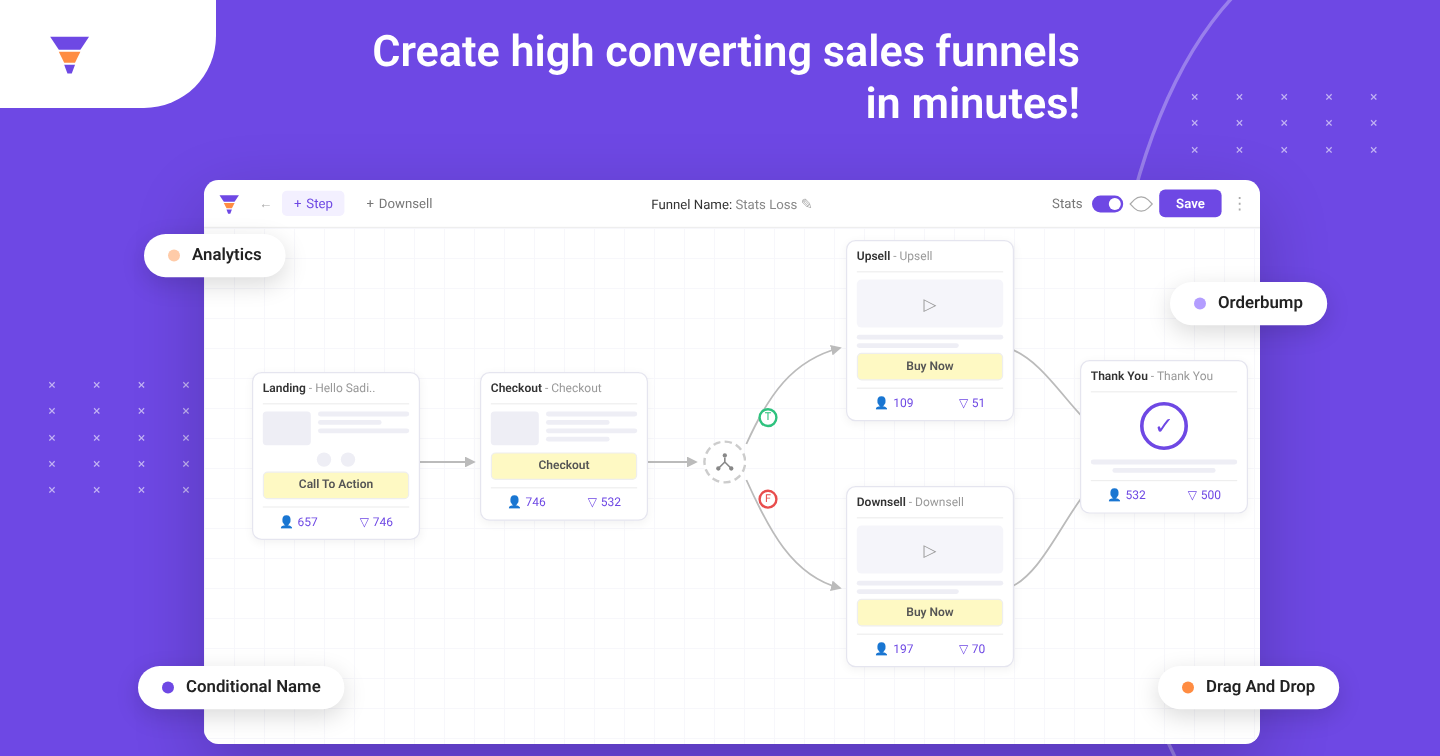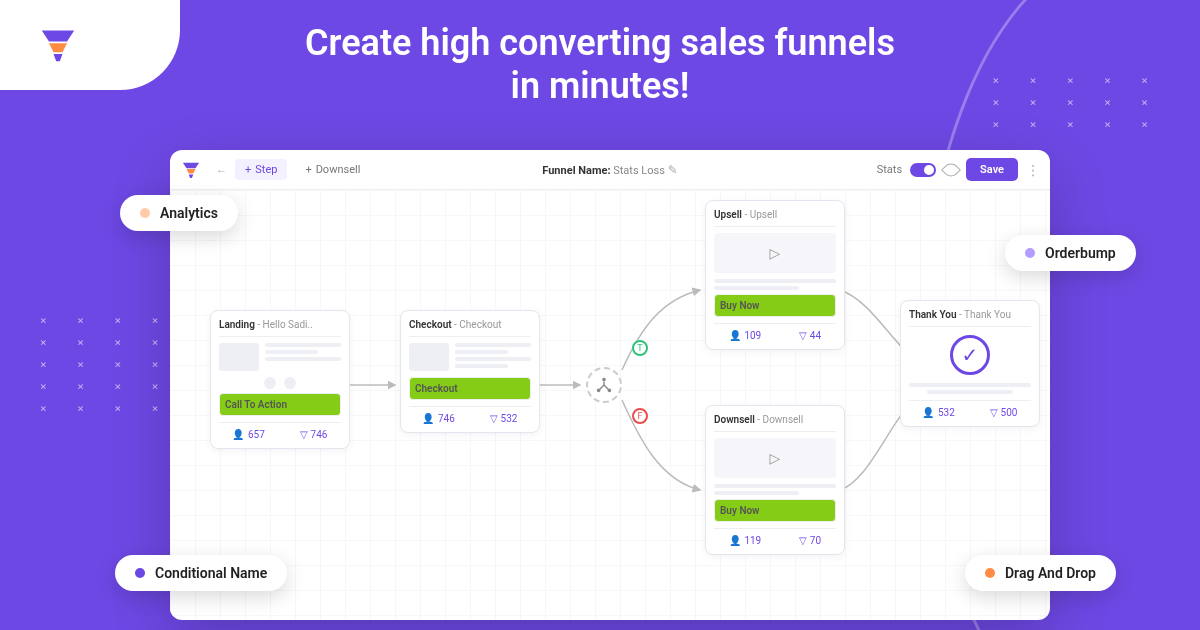--- a/index.html
+++ b/index.html
@@ -1,46 +1,46 @@
 <!DOCTYPE html>
 <html><head>
 <meta charset="utf-8">
 <style>
 *{box-sizing:border-box;margin:0;padding:0;font-family:-apple-system,BlinkMacSystemFont,"Segoe UI",Roboto,sans-serif}
 body{width:1200px;height:630px;background:#6e48e4;position:relative;overflow:hidden}
 .logo-corner{position:absolute;left:0;top:0;width:180px;height:90px;background:#fff;border-radius:0 0 60px 0;display:flex;align-items:center;padding-left:40px;z-index:10}
 .funnel{width:36px;height:36px}
-.headline{position:absolute;left:300px;top:22px;width:600px;text-align:center;color:#fff;font-size:36px;font-weight:600;line-height:1.2;z-index:5}
+.headline{position:absolute;left:300px;top:22px;width:600px;text-align:right;color:#fff;font-size:36px;font-weight:600;line-height:1.2;z-index:5}
 .dots-x{position:absolute;color:rgba(255,255,255,0.6);font-size:11px;line-height:2;letter-spacing:12px;font-family:monospace;z-index:2}
 .dots-tr{right:40px;top:70px}
 .dots-ml{left:40px;top:310px}
 .curve{position:absolute;right:-120px;top:-50px;width:400px;height:800px;border:3px solid rgba(255,255,255,0.3);border-radius:50%;z-index:1}
 .app{position:absolute;left:170px;top:150px;width:880px;height:470px;background:#fff;border-radius:12px;box-shadow:0 20px 60px rgba(0,0,0,0.2);z-index:5;overflow:hidden}
 .toolbar{height:40px;border-bottom:1px solid #eee;display:flex;align-items:center;padding:0 12px;font-size:11px;color:#777;gap:8px}
 .toolbar .mini-funnel{width:18px;height:18px;margin-right:8px}
 .toolbar .btn{padding:4px 10px;border-radius:4px;display:flex;align-items:center;gap:4px;cursor:pointer}
 .toolbar .btn.active{background:#f3f0ff;color:#6e48e4}
 .toolbar .spacer{flex:1}
 .toolbar .center{position:absolute;left:50%;transform:translateX(-50%);color:#888}
-.toolbar .center b{color:#333;font-weight:700}
+.toolbar .center b{color:#333;font-weight:400}
 .toolbar .save{background:#6e48e4;color:#fff;padding:5px 14px;border-radius:5px;font-weight:600}
 .toggle{width:26px;height:14px;background:#6e48e4;border-radius:7px;position:relative}
 .toggle::after{content:"";position:absolute;right:2px;top:2px;width:10px;height:10px;background:#fff;border-radius:50%}
 .canvas{position:relative;height:430px;background-image:linear-gradient(#f7f7fb 1px,transparent 1px),linear-gradient(90deg,#f7f7fb 1px,transparent 1px);background-size:25px 25px}
 .card{position:absolute;width:140px;background:#fff;border:1px solid #e5e5ef;border-radius:8px;box-shadow:0 2px 8px rgba(0,0,0,0.05);padding:8px}
 .card-title{font-size:10px;color:#999;margin-bottom:6px;border-bottom:1px solid #eee;padding-bottom:6px;white-space:nowrap;overflow:hidden}
 .card-title b{color:#333;font-weight:600}
 .skel-row{display:flex;gap:6px;margin-bottom:6px}
 .skel-box{background:#eeeef5;border-radius:3px}
 .skel-img{width:40px;height:28px}
 .skel-lines{flex:1;display:flex;flex-direction:column;gap:3px}
 .skel-line{height:4px;background:#eeeef5;border-radius:2px}
 .skel-short{width:70%}
 .play{width:100%;height:40px;background:#f5f5fa;border-radius:4px;display:flex;align-items:center;justify-content:center;color:#999;font-size:14px;margin-bottom:6px}
-.cta{background:#84cc16;border:1px solid #eee;border-radius:4px;padding:5px;font-size:10px;color:#555;font-weight:600;margin-top:4px}
+.cta{background:#fef9c3;border:1px solid #eee;border-radius:4px;text-align:center;padding:5px;font-size:10px;color:#555;font-weight:600;margin-top:4px}
 .stats{display:flex;gap:8px;margin-top:6px;padding-top:6px;border-top:1px solid #eee;font-size:10px;color:#6e48e4;justify-content:space-around}
 .stats span{display:flex;align-items:center;gap:3px}
 .check{width:40px;height:40px;border:3px solid #6e48e4;border-radius:50%;margin:8px auto;display:flex;align-items:center;justify-content:center;color:#6e48e4;font-size:20px}
 .node-cond{position:absolute;width:36px;height:36px;border:2px dashed #ccc;border-radius:50%;background:#fff;display:flex;align-items:center;justify-content:center;color:#888}
 .connectors{position:absolute;inset:0;pointer-events:none}
 .chip{position:absolute;background:#fff;border-radius:22px;padding:10px 20px;font-size:14px;font-weight:600;color:#222;display:flex;align-items:center;gap:10px;box-shadow:0 6px 20px rgba(0,0,0,0.15);z-index:20}
 .chip i{width:10px;height:10px;border-radius:50%;display:inline-block}
 .eye{width:14px;height:14px;border:1px solid #aaa;border-radius:60% 0;transform:rotate(45deg)}
 .pencil{color:#aaa;font-size:12px}
 .kebab{color:#aaa;font-size:14px;letter-spacing:-2px}
@@ -157,32 +157,32 @@
     <div class="badge-f" style="left:462px;top:218px">F</div>
 
     <div class="card" style="left:535px;top:10px">
       <div class="card-title"><b>Upsell</b> - <span>Upsell</span></div>
       <div class="play">▷</div>
       <div class="skel-line"></div>
         <div class="skel-line skel-short" style="margin-top:3px"></div>
       <div class="cta">Buy Now</div>
       <div class="stats">
           <span>👤 <span>109</span></span>
-          <span>▽ <span>44</span></span>
+          <span>▽ <span>51</span></span>
         </div>
     </div>
 
     <div class="card" style="left:535px;top:215px">
       <div class="card-title"><b>Downsell</b> - <span>Downsell</span></div>
       <div class="play">▷</div>
       <div class="skel-line"></div>
         <div class="skel-line skel-short" style="margin-top:3px"></div>
       <div class="cta">Buy Now</div>
       <div class="stats">
-          <span>👤 <span>119</span></span>
+          <span>👤 <span>197</span></span>
           <span>▽ <span>70</span></span>
         </div>
     </div>
 
     <div class="card" style="left:730px;top:110px">
       <div class="card-title"><b>Thank You</b> - <span>Thank You</span></div>
       <div class="check">✓</div>
       <div class="skel-line"></div>
         <div class="skel-line skel-short" style="margin:3px auto 0"></div>
       <div class="stats">
@@ -191,21 +191,21 @@
         </div>
     </div>
 
   </div>
 </div>
 
 <div class="chip" style="left:120px;top:195px">
     <i style="background:#ffcba8"></i>
     <span>Analytics</span>
   </div>
-<div class="chip" style="left:1005px;top:235px">
+<div class="chip" style="left:975px;top:235px">
     <i style="background:#b39dff"></i>
     <span>Orderbump</span>
   </div>
 <div class="chip" style="left:115px;top:555px">
     <i style="background:#6e48e4"></i>
     <span>Conditional Name</span>
   </div>
 <div class="chip" style="left:965px;top:555px">
     <i style="background:#ff8c42"></i>
     <span>Drag And Drop</span>

